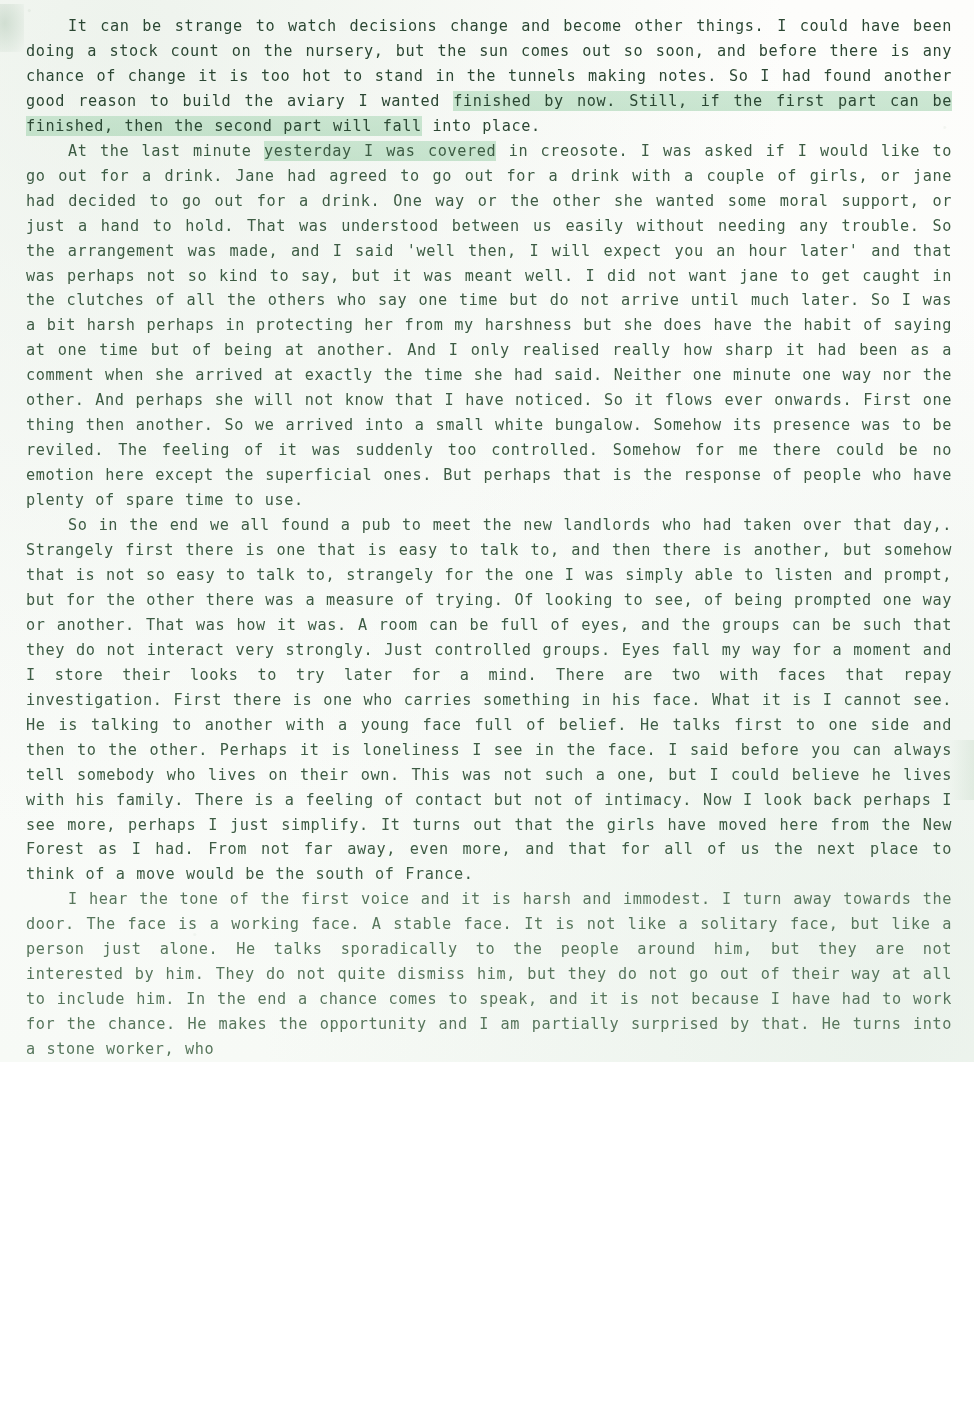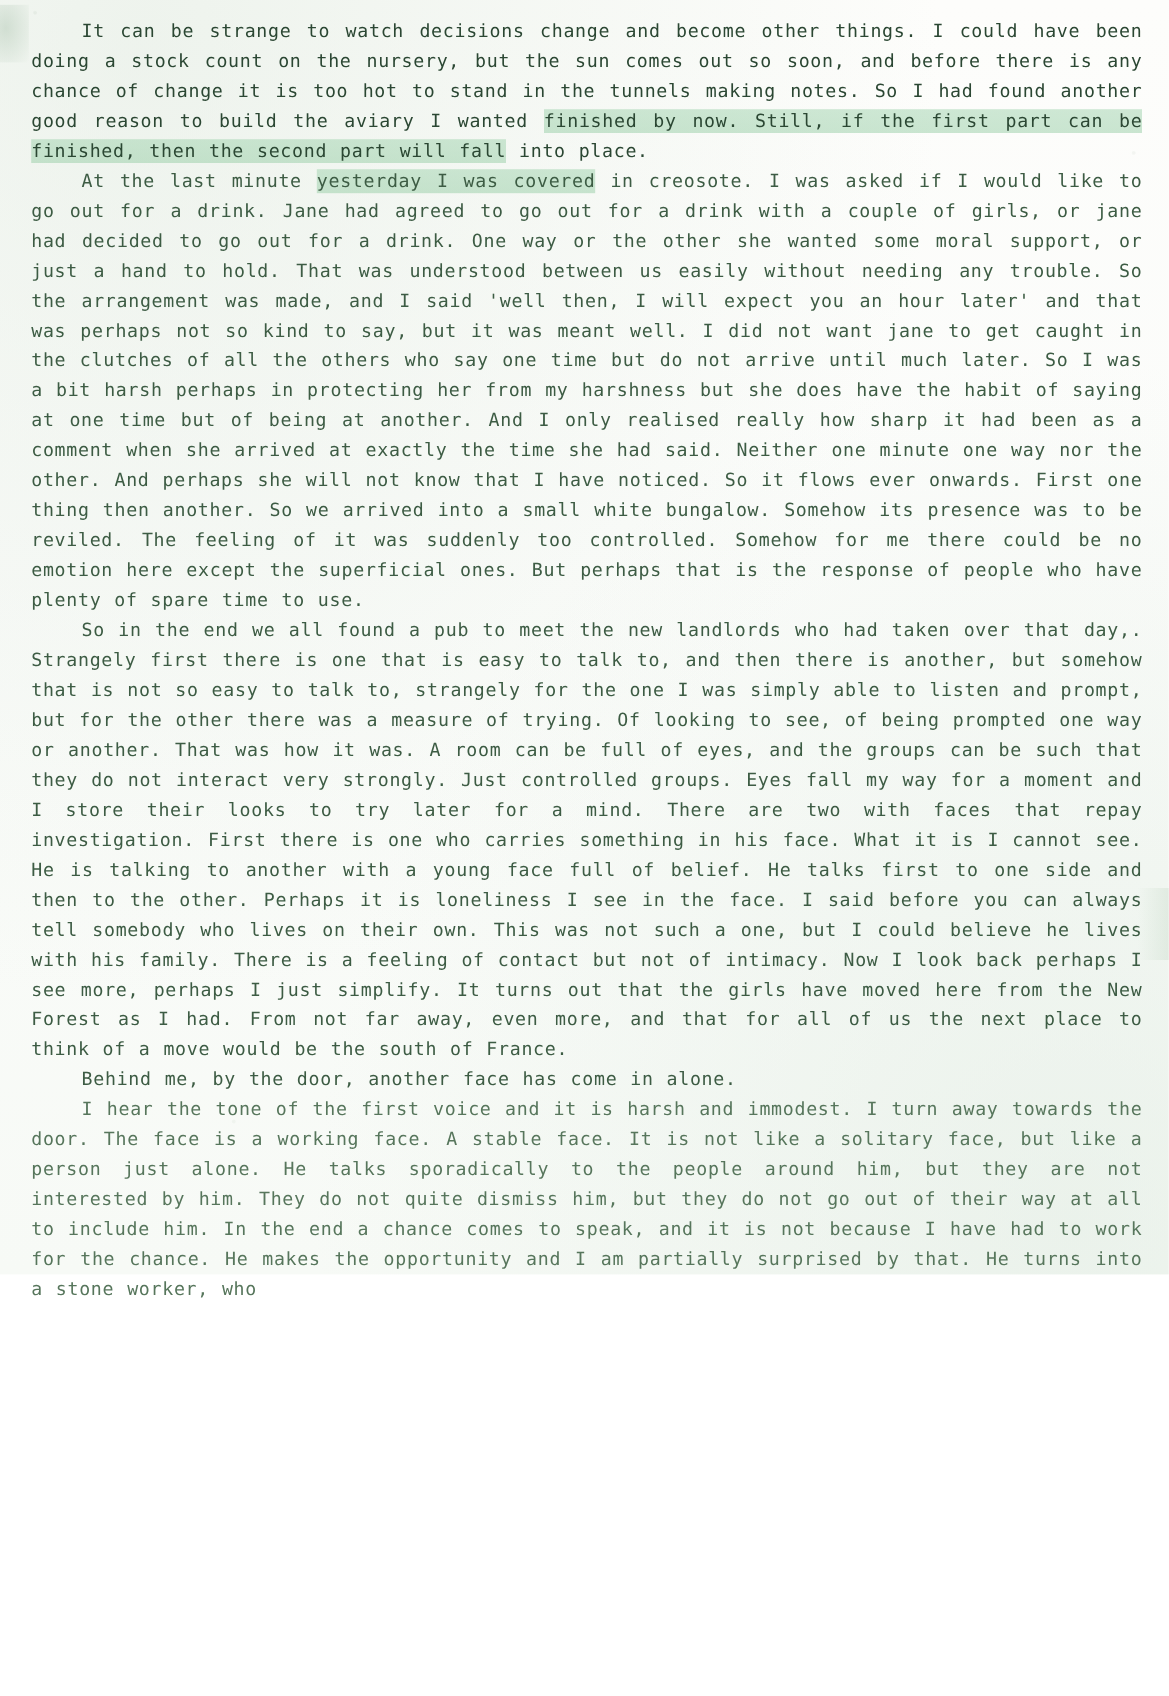--- a/index.html
+++ b/index.html
@@ -92,18 +92,17 @@
 
   <div class="typescript">
 
     <p class="para ink-dark"><span>It can be strange to watch decisions change and become other things. I could have been doing a stock count on the nursery, but the sun comes out so soon, and before there is any chance of change it is too hot to stand in the tunnels making notes. So I had found another good reason to build the aviary I wanted </span><span class="highlight">finished by now. Still, if the first part can be finished, then the second part will fall</span><span> into place.</span></p>
 
     <p class="para ink-mid"><span>At the last minute </span><span class="highlight">yesterday I was covered</span><span> in creosote. I was asked if I would like to go out for a drink. Jane had agreed to go out for a drink with a couple of girls, or jane had decided to go out for a drink. One way or the other she wanted some moral support, or just a hand to hold. That was understood between us easily without needing any trouble. So the arrangement was made, and I said 'well then, I will expect you an hour later' and that was perhaps not so kind to say, but it was meant well. I did not want jane to get caught in the clutches of all the others who say one time but do not arrive until much later. So I was a bit harsh perhaps in protecting her from my harshness but she does have the habit of saying at one time but of being at another. And I only realised really how sharp it had been as a comment when she arrived at exactly the time she had said. Neither one minute one way nor the other. And perhaps she will not know that I have noticed. So it flows ever onwards. First one thing then another. So we arrived into a small white bungalow. Somehow its presence was to be reviled. The feeling of it was suddenly too controlled. Somehow for me there could be no emotion here except the superficial ones. But perhaps that is the response of people who have plenty of spare time to use.</span></p>
 
     <p class="para ink-mid"><span>So in the end we all found a pub to meet the new landlords who had taken over that day,. Strangely first there is one that is easy to talk to, and then there is another, but somehow that is not so easy to talk to, strangely for the one I was simply able to listen and prompt, but for the  other there was a measure of trying. Of looking to see, of being prompted one way or another. That was how it was. A room can be full of eyes, and the groups can be such that they do not interact very strongly. Just controlled groups. Eyes fall my way for a moment and I store their looks to try later for a mind. There are two with faces that repay investigation. First there is one who carries something in his face. What it is I cannot see. He is talking to another with a young face full of belief. He talks first to one side and then to the other. Perhaps it is loneliness I see in the face. I said before you can always tell somebody who lives on their own. This was not such a one, but I could believe he lives with his family. There is a feeling of contact but not of intimacy. Now I look back perhaps I see more, perhaps I just simplify. It turns out that the girls have moved here from the New Forest as I had. From not far away, even more, and that for all of us the next place to think of a move would be the south of France.</span></p>
 
 
-    <p class="para ink-mid"><span>Behind me, by the door, another face has come in alone.</span></p>
 
     <p class="para ink-light"><span>I hear the tone of the first voice and it is harsh and immodest. I turn away towards the door. The face is a working face. A stable face. It is not like a solitary face, but like a person just alone. He talks sporadically to the people around him, but they are not interested by him. They do not quite dismiss him, but they do not go out of their way at all to include him. In the end a chance comes to speak, and it is not because I have had to work for the chance. He makes the opportunity and I am partially surprised by that. He turns into a stone worker, who</span></p>
 
   </div>
 </div>
 
 </body></html>

